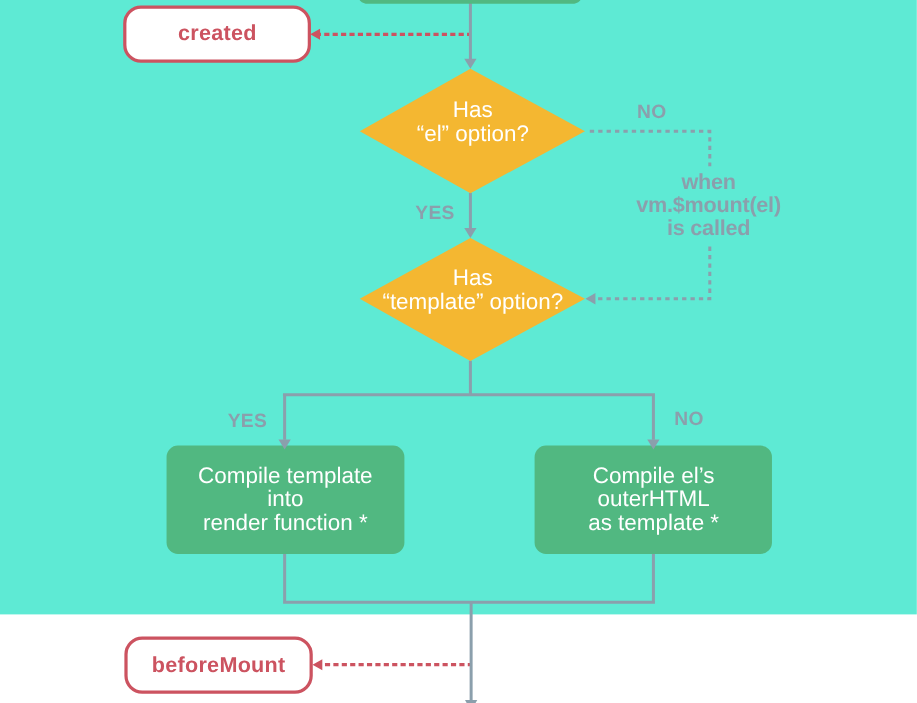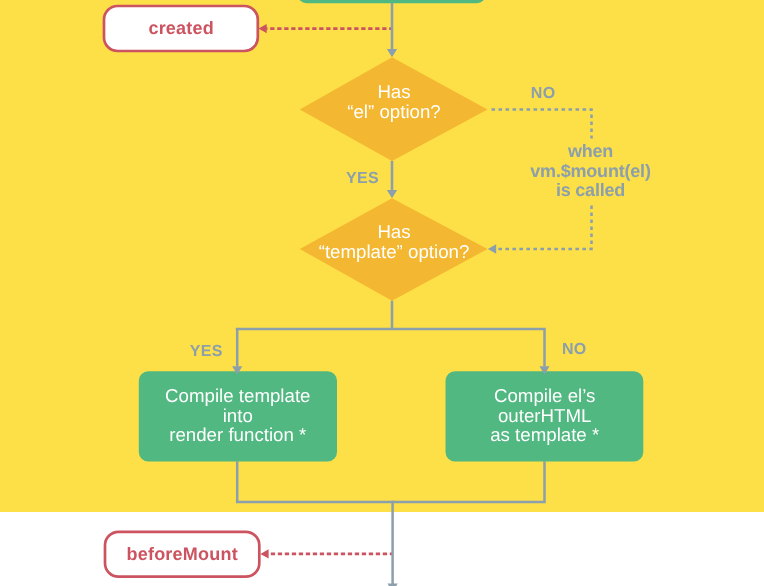--- a/index.html
+++ b/index.html
@@ -1,20 +1,20 @@
 <!DOCTYPE html>
 <html><head>
 <meta charset="utf-8">
 <title>Vue Instance Lifecycle</title>
 <style>
   html,body{margin:0;padding:0;background:#ffffff;}
   body{width:764px;height:586px;overflow:hidden;
        font-family:"Liberation Sans",sans-serif;
        -webkit-font-smoothing:antialiased;text-rendering:geometricPrecision;}
-  #stage{position:relative;width:764px;height:512px;background:#fde047;will-change:transform;transform:translateZ(0);}
+  #stage{position:relative;width:764px;height:512px;background:#5eead4;will-change:transform;transform:translateZ(0);}
   svg#diagram{position:absolute;left:0;top:0;}
   text{font-family:"Liberation Sans",sans-serif;-webkit-font-smoothing:antialiased;}
   *{-webkit-font-smoothing:antialiased;}
   svg{shape-rendering:geometricPrecision;}
   .hook-label{font-weight:bold;font-size:18px;letter-spacing:0.22px;}
   .node-text{font-size:18.7px;}
   .branch-label{font-weight:bold;font-size:16px;letter-spacing:0.3px;}
   .note-text{font-weight:bold;font-size:18px;letter-spacing:-0.2px;}
 </style>
 </head>

